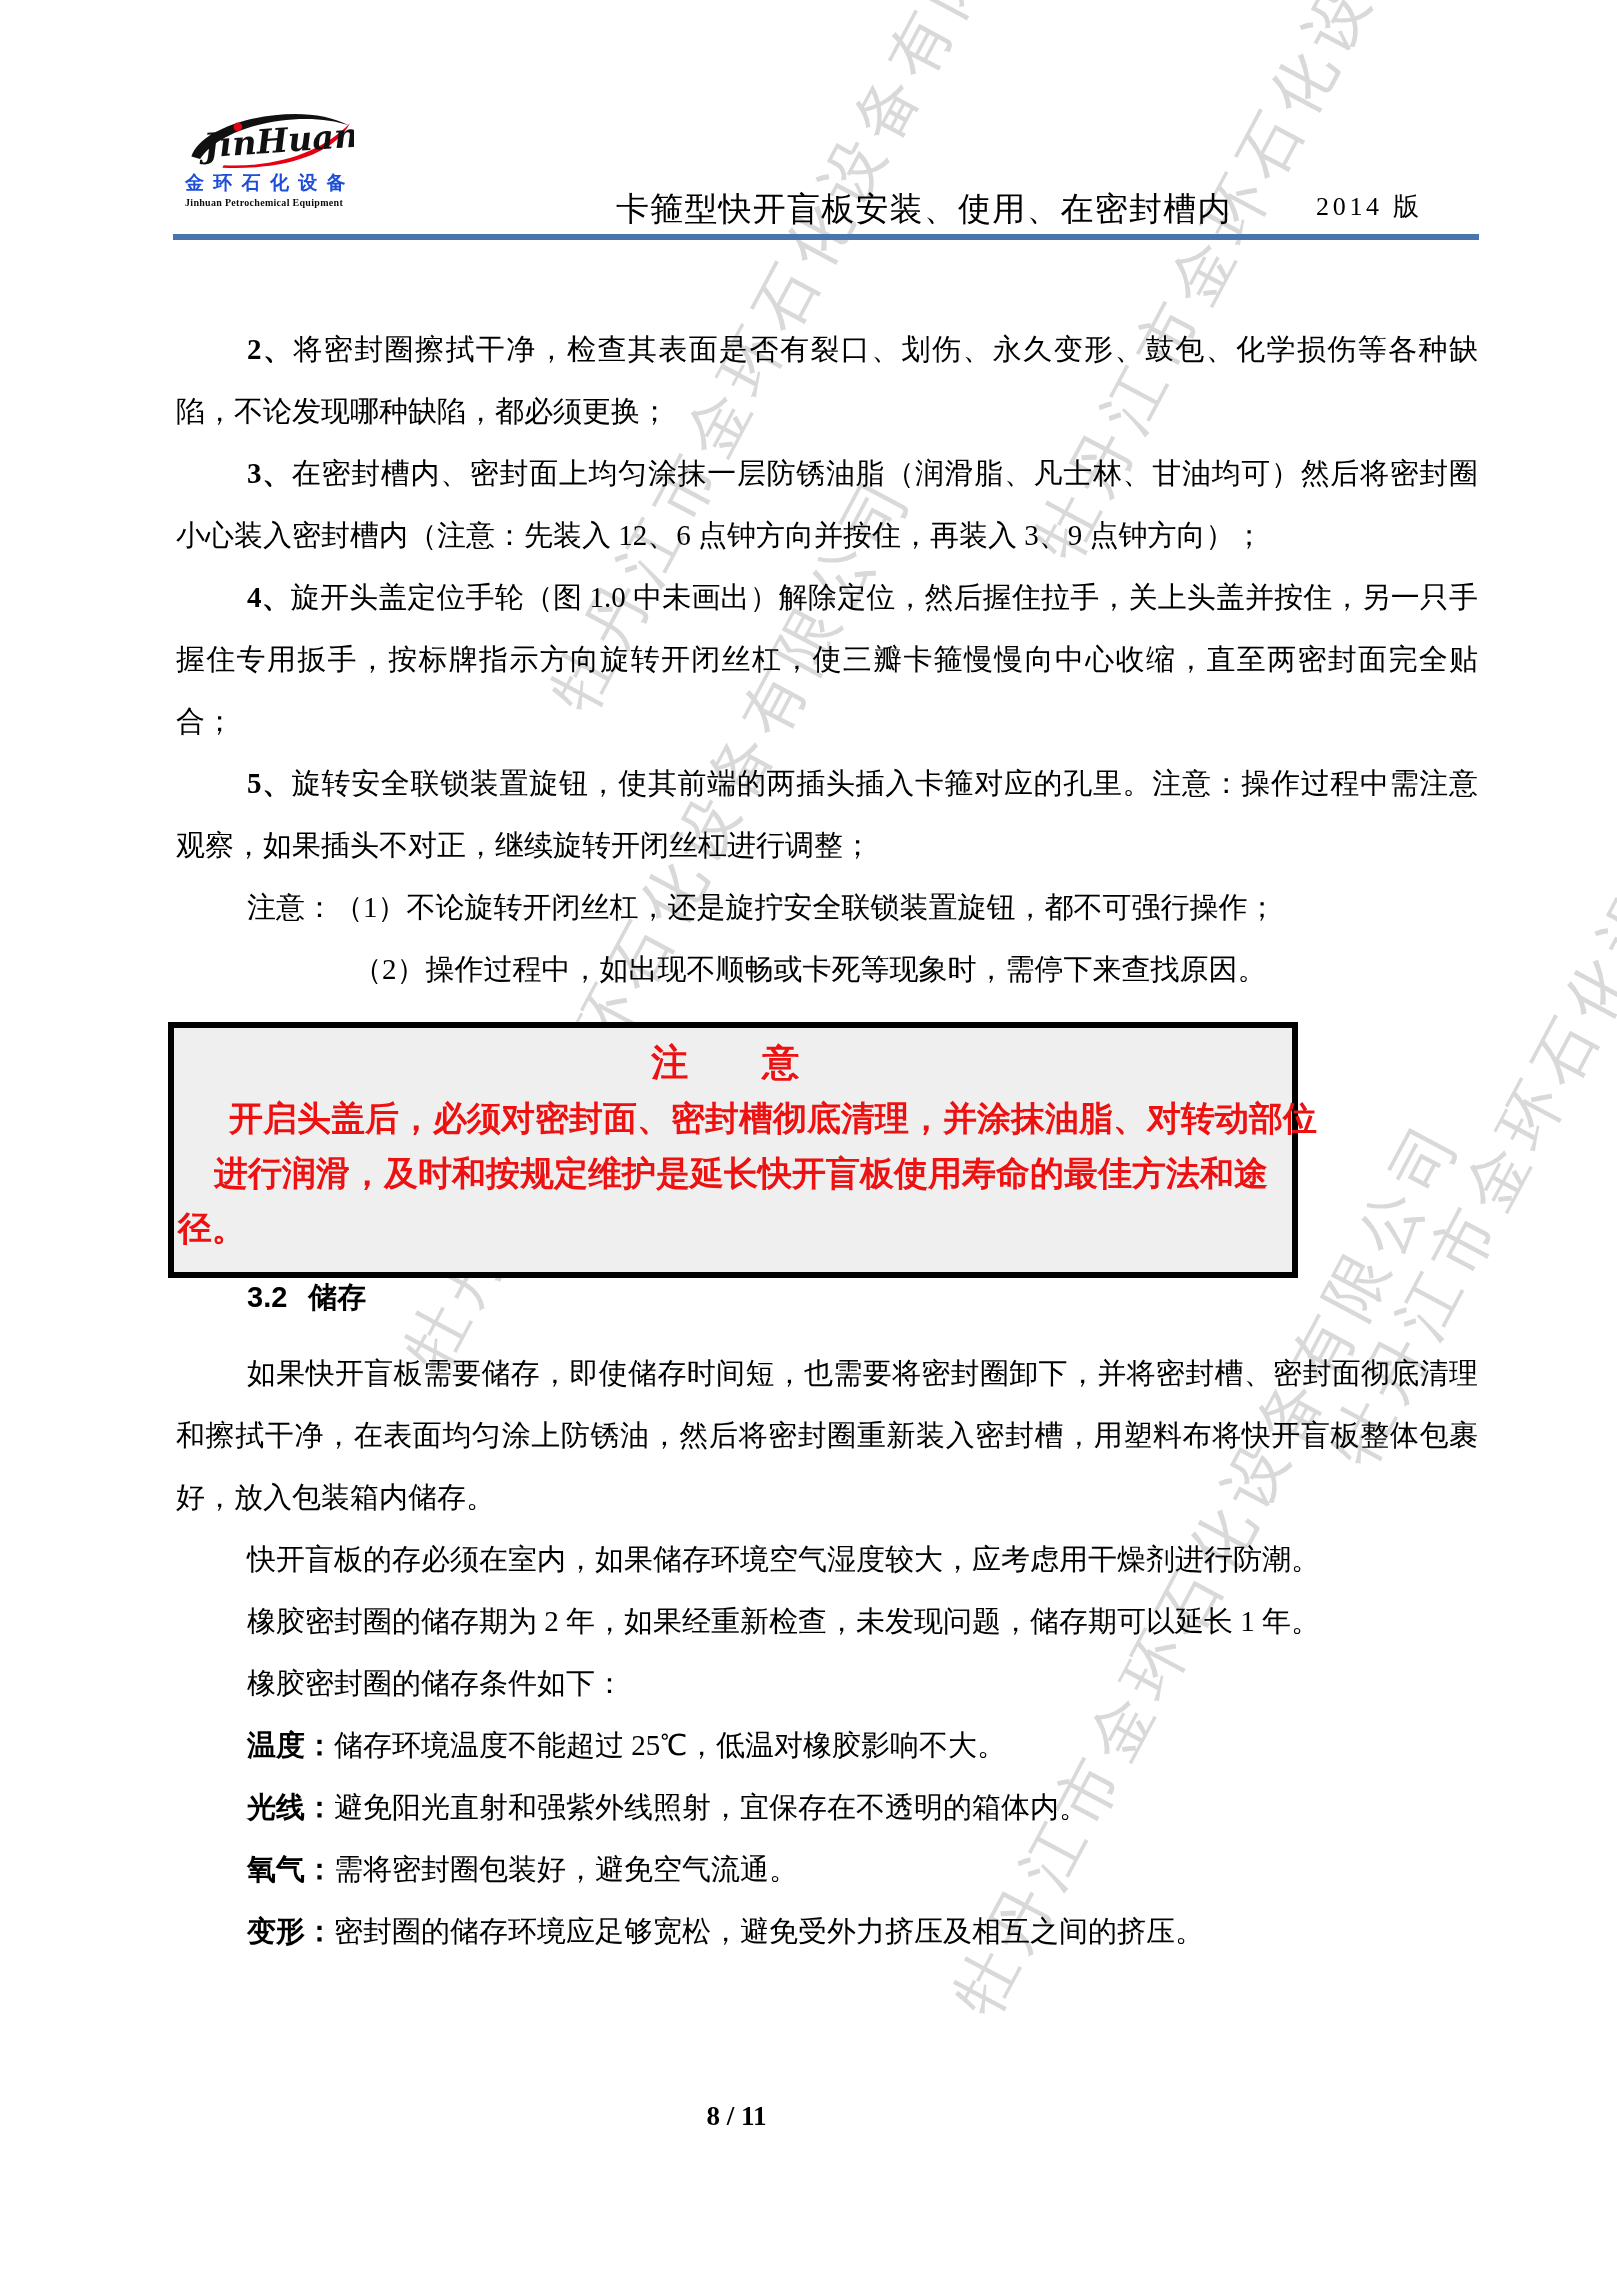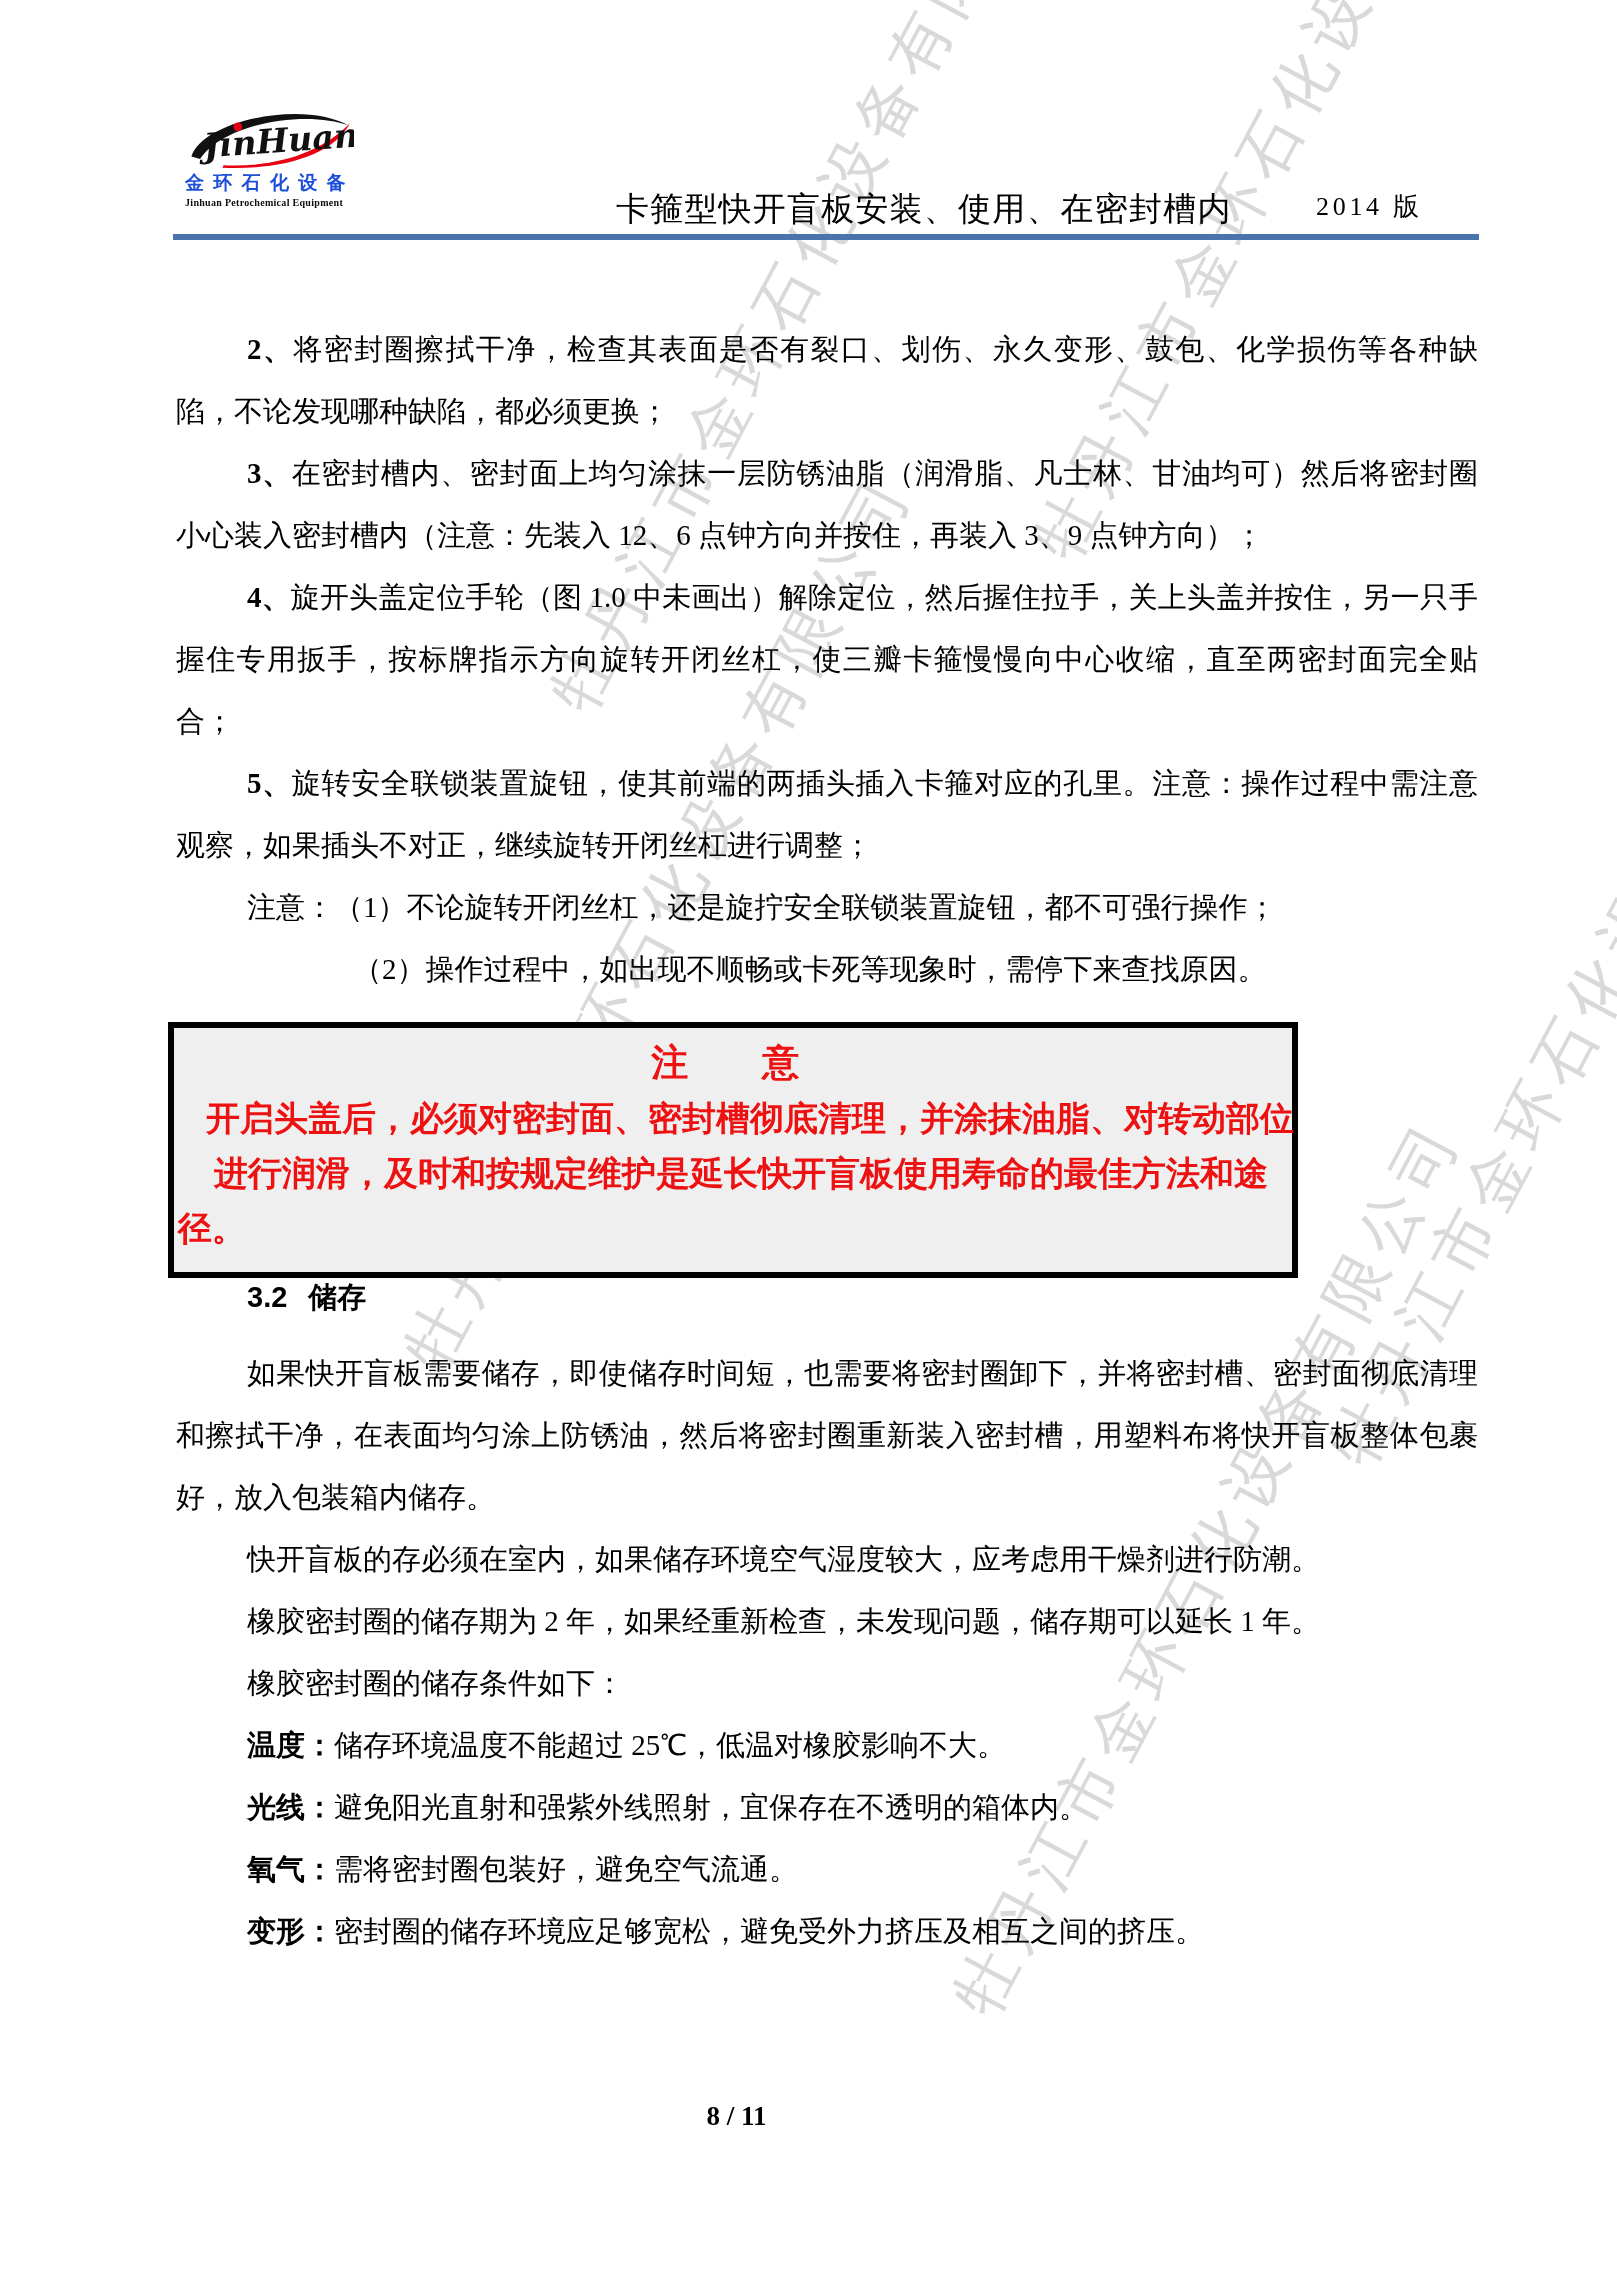--- a/index.html
+++ b/index.html
@@ -72,21 +72,21 @@
     text-align:center;
     font-size:37px;font-weight:bold;
     line-height:57px;
     letter-spacing:18.6px;
     text-indent:18.6px;
   }
   .warn-line{
     font-size:34px;font-weight:bold;
     line-height:55px;white-space:nowrap;
   }
-  .warn-line.i1{padding-left:32px;}
+  .warn-line.i1{padding-left:32px;margin-left:23px;}
   .warn-line.i2{padding-left:40px;}
   .warn-line.i3{padding-left:3.7px;}
   
   .sec-heading{
     margin-top:50px;
     font-family:"Liberation Sans",sans-serif;
     font-weight:bold;font-size:29px;line-height:38px;
     text-indent:0;
   }
   .sec-heading .gap{display:inline-block;width:21px;}

